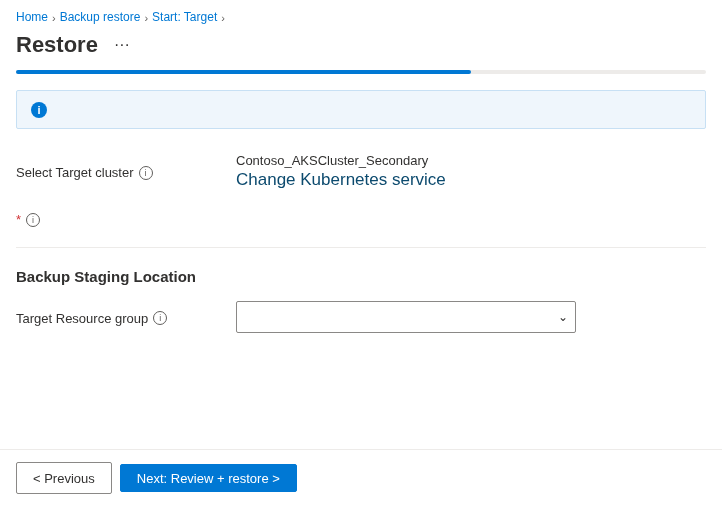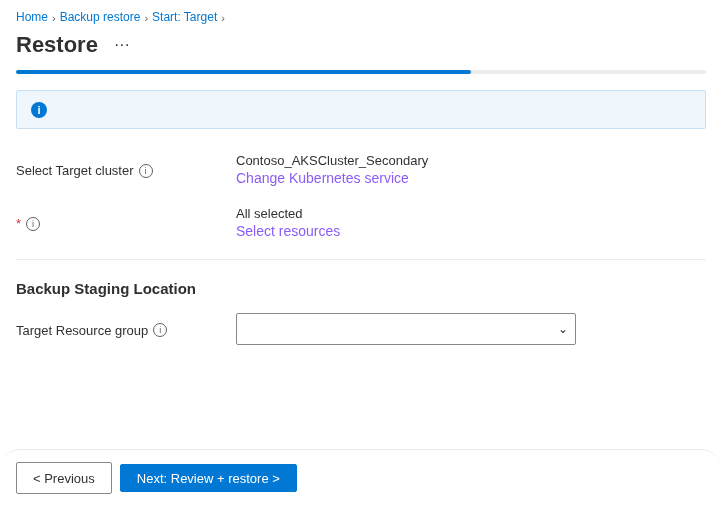--- a/index.html
+++ b/index.html
@@ -139,23 +139,23 @@
     }
     .form-value {
       flex: 1;
     }
     .form-value .primary-value {
       font-size: 13px;
       color: #323130;
       margin-bottom: 2px;
     }
     .form-value a {
-      color: #8b5cf6;
+      color: #0c4a6e;
       text-decoration: none;
-      font-size: 14px;
+      font-size: 17px;
       cursor: pointer;
     }
 
     .required-star {
       color: #d13438;
     }
 
     .section-divider {
       height: 1px;
       background: #edebe9;
@@ -202,21 +202,20 @@
       position: fixed;
       bottom: 0;
       left: 0;
       width: 722px;
       background: #fff;
       border-top: 1px solid #edebe9;
       display: flex;
       align-items: center;
       padding: 12px 16px;
       gap: 8px;
-      border-radius: 21px;
     }
     .btn-secondary {
       height: 32px;
       padding: 0 16px;
       border: 1px solid #8a8886;
       background: #fff;
       color: #323130;
       font-size: 13px;
       border-radius: 2px;
       cursor: pointer;
@@ -270,24 +269,20 @@
       <div class="primary-value">Contoso_AKSCluster_Secondary</div>
       <a>Change Kubernetes service</a>
     </div>
   </div>
 
   <div class="form-row">
     <div class="form-label">
       <span class="required-star"> *</span>
       <div class="info-circle">i</div>
     </div>
-    <div class="form-value">
-      <div class="primary-value">All selected</div>
-      <a>Select resources</a>
-    </div>
   </div>
 
 </div>
 
 <div class="section-divider"></div>
 
 <div class="staging-section">
   <h2 class="staging-title">Backup Staging Location</h2>
 
   <div class="form-row">

